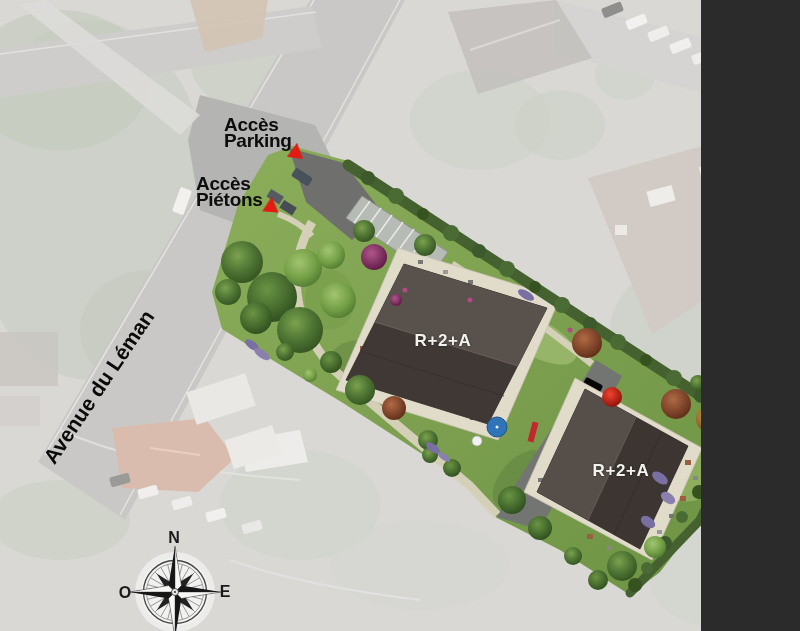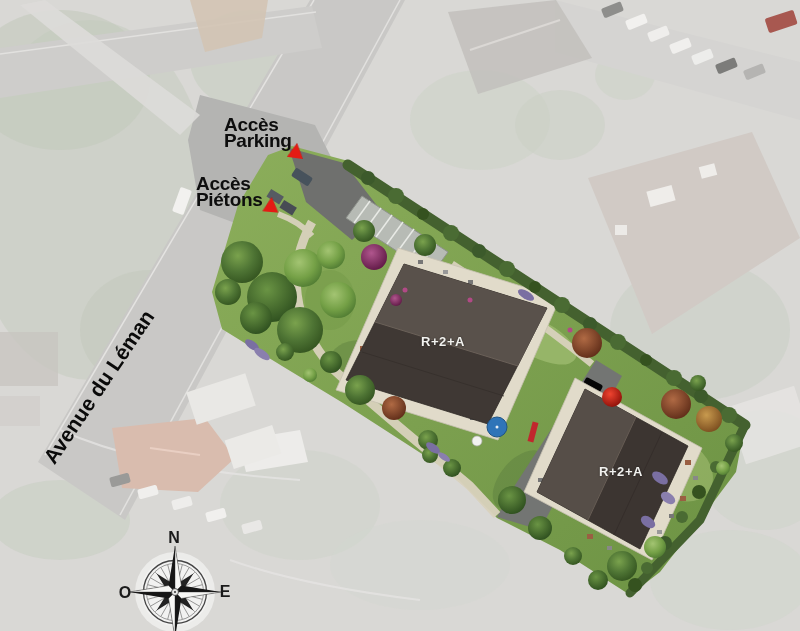--- a/index.html
+++ b/index.html
@@ -1,23 +1,23 @@
 <!DOCTYPE html>
 <html><head>
 <meta charset="utf-8">
 <style>
   html,body{margin:0;padding:0;background:#2b2b2b;}
-  #stage{position:relative;width:800px;height:631px;overflow:hidden;
+  #stage{position:relative;width:701px;height:631px;overflow:hidden;
          background:#d9d8d5;font-family:"Liberation Sans",sans-serif;}
   #scene{position:absolute;left:0;top:0;}
   .lbl{position:absolute;font-weight:bold;color:#0d0d0d;white-space:pre-line;
        font-size:19px;line-height:16px;letter-spacing:-0.3px;}
   .street-lbl{position:absolute;font-weight:bold;color:#0a0a0a;font-size:21px;
        white-space:nowrap;transform:translate(-50%,-50%) rotate(-56deg);}
-  .roof-lbl{position:absolute;font-weight:bold;color:#f2f2ef;font-size:13px;
+  .roof-lbl{position:absolute;font-weight:bold;color:#f2f2ef;font-size:17px;
        letter-spacing:.6px;transform:translate(-50%,-50%);
        text-shadow:0 0 2px rgba(0,0,0,.55);white-space:nowrap;}
   .tri{position:absolute;width:0;height:0;border-left:8px solid transparent;
        border-right:8px solid transparent;border-bottom:15px solid #e41b14;
        filter:drop-shadow(0 0 .5px rgba(0,0,0,.4));}
   .compass-letter{position:absolute;font-weight:bold;font-size:16px;color:#1a1a1a;
        transform:translate(-50%,-50%);}
 </style>
 </head>
 <body>

